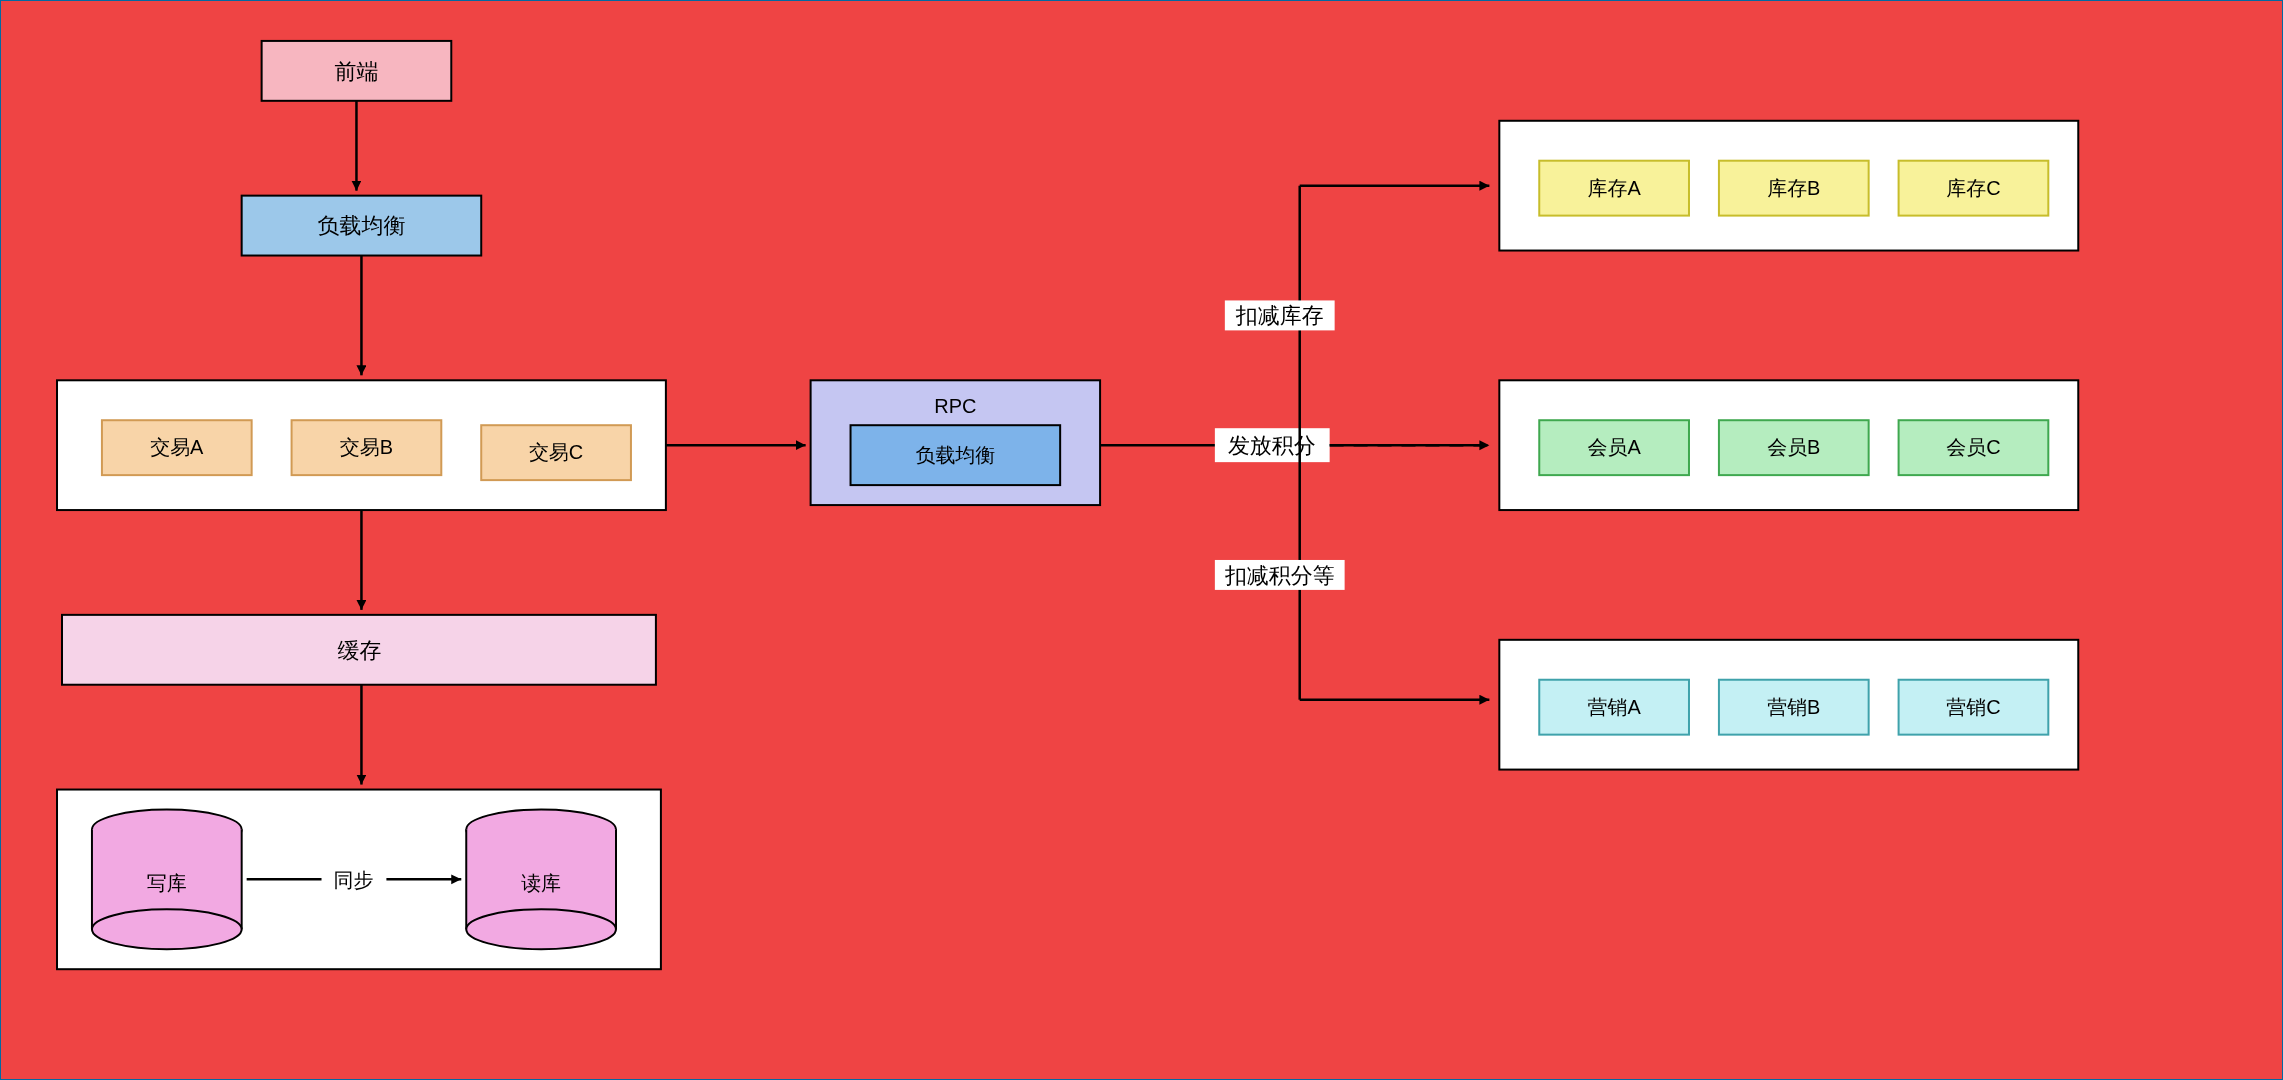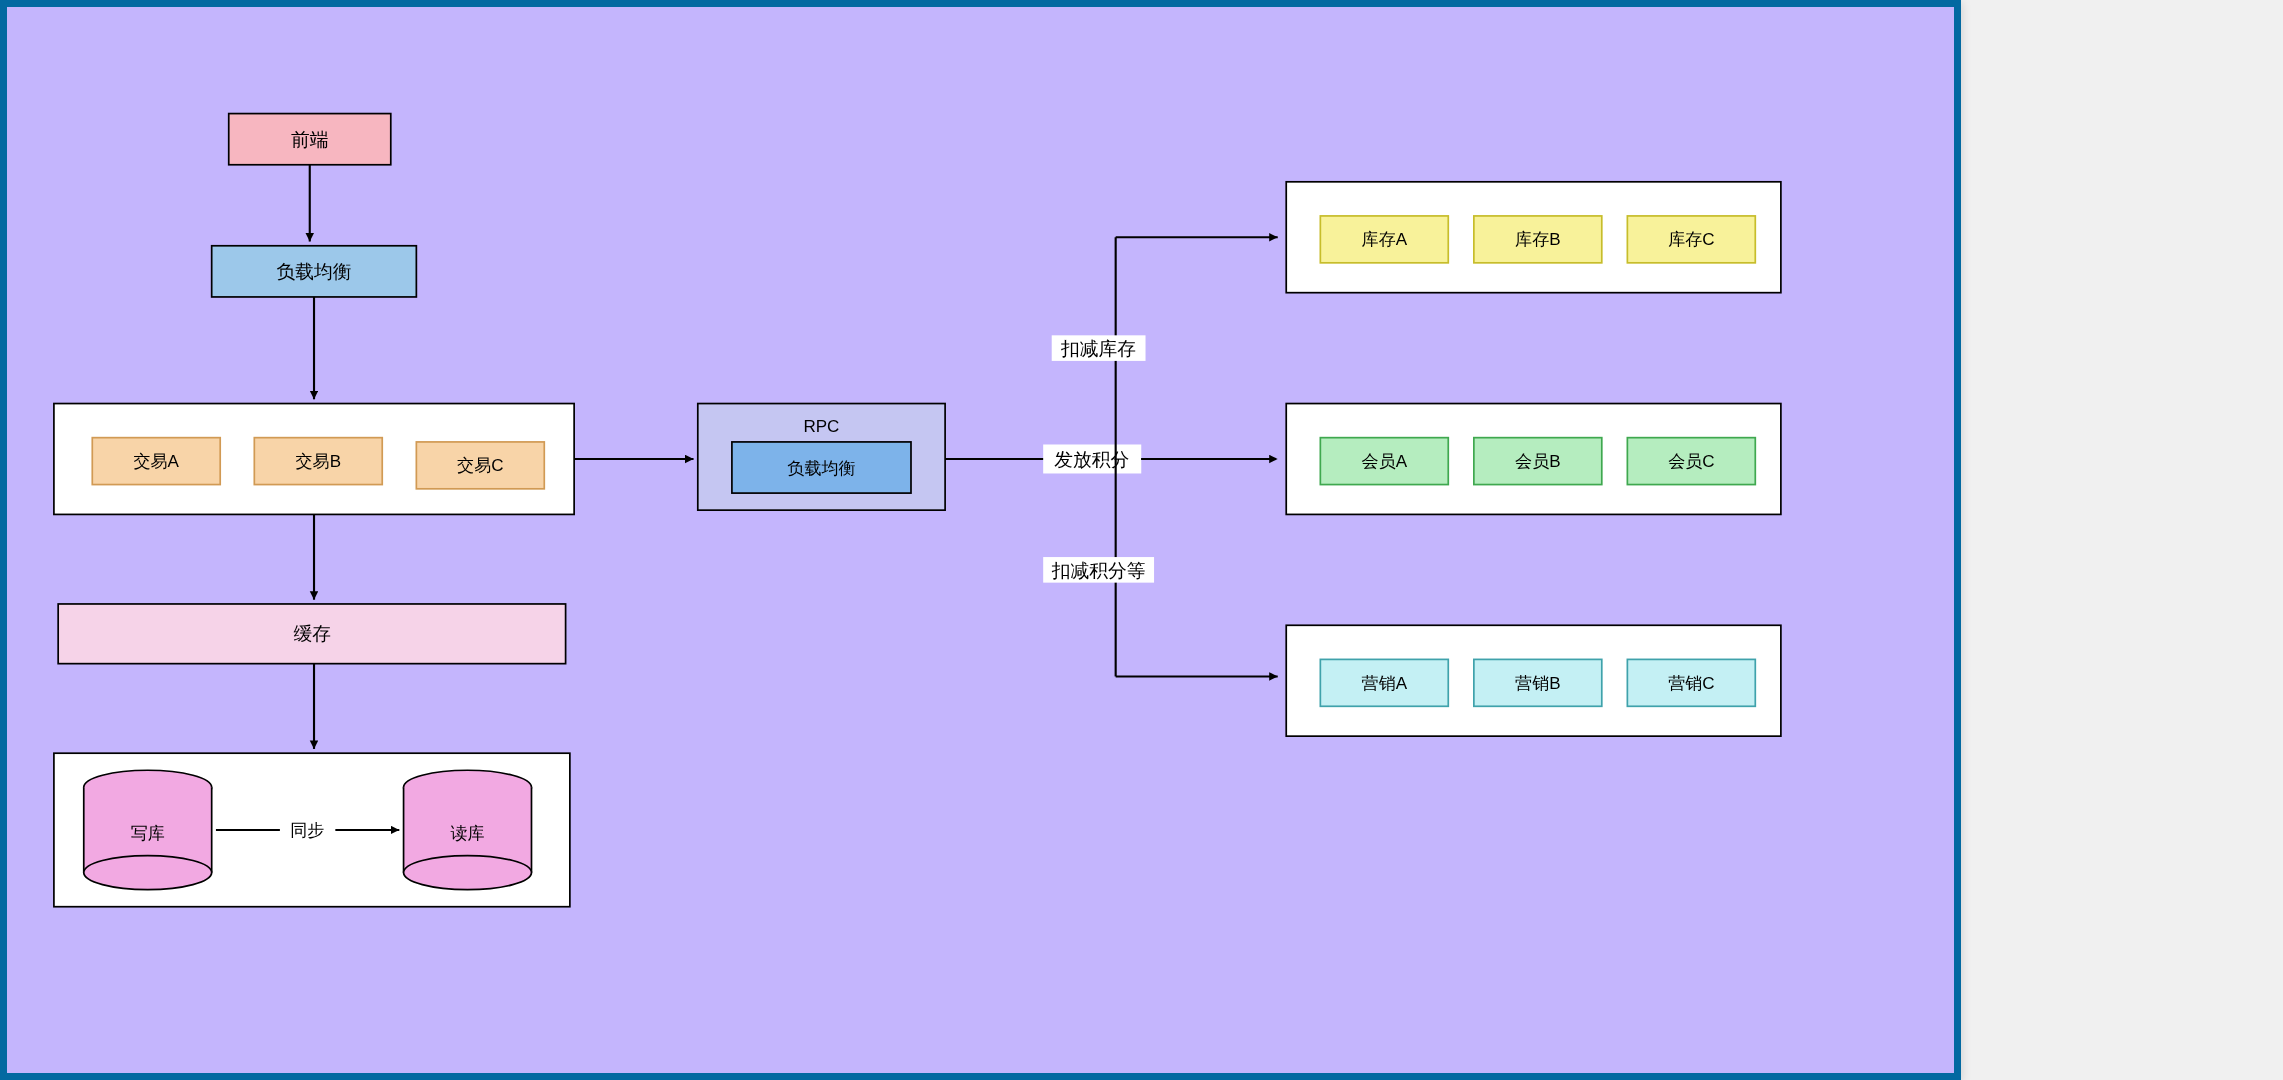--- a/index.html
+++ b/index.html
@@ -2,24 +2,24 @@
 <html><head>
 <meta charset="utf-8">
 <style>
 html, body {
   margin: 0;
   padding: 0;
   background: #f0f0f0;
   font-family: Arial, "Microsoft YaHei", sans-serif;
 }
 .canvas {
-  width: 1961px;
+  width: 2283px;
   height: 1080px;
-  background: #c4b5fd;
-  border: 7px solid #0369a1;
+  background: #ef4444;
+  border: 1px solid #0369a1;
   box-shadow: 0 2px 10px rgba(0,0,0,0.15);
   position: relative;
   margin: 0;
   box-sizing: border-box;
 }
 svg { width: 100%; height: 100%; display: block; }
 .box-label {
   font-size: 22px;
   dominant-baseline: middle;
   text-anchor: middle;

